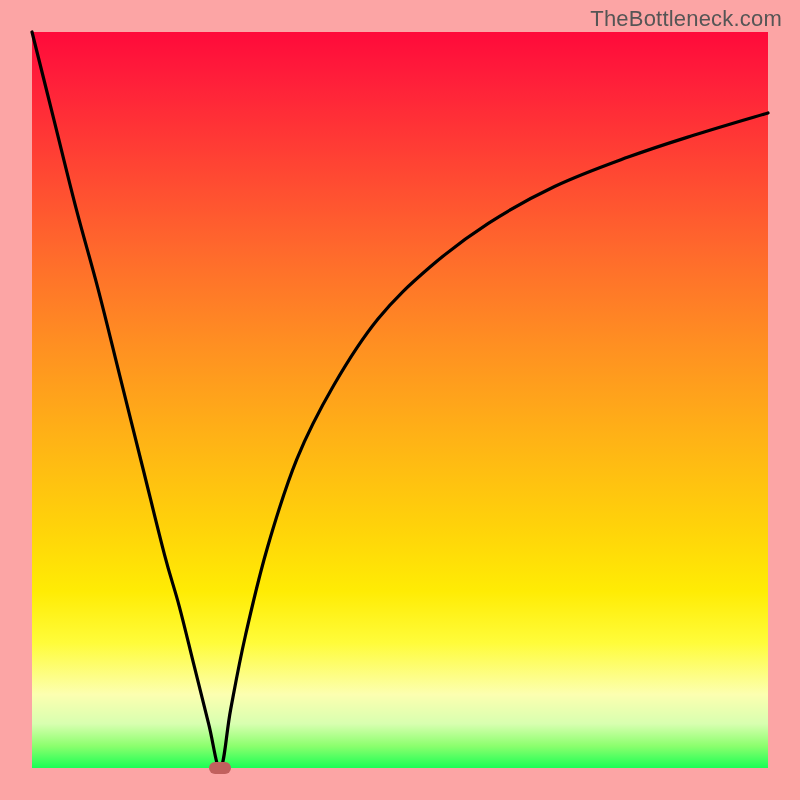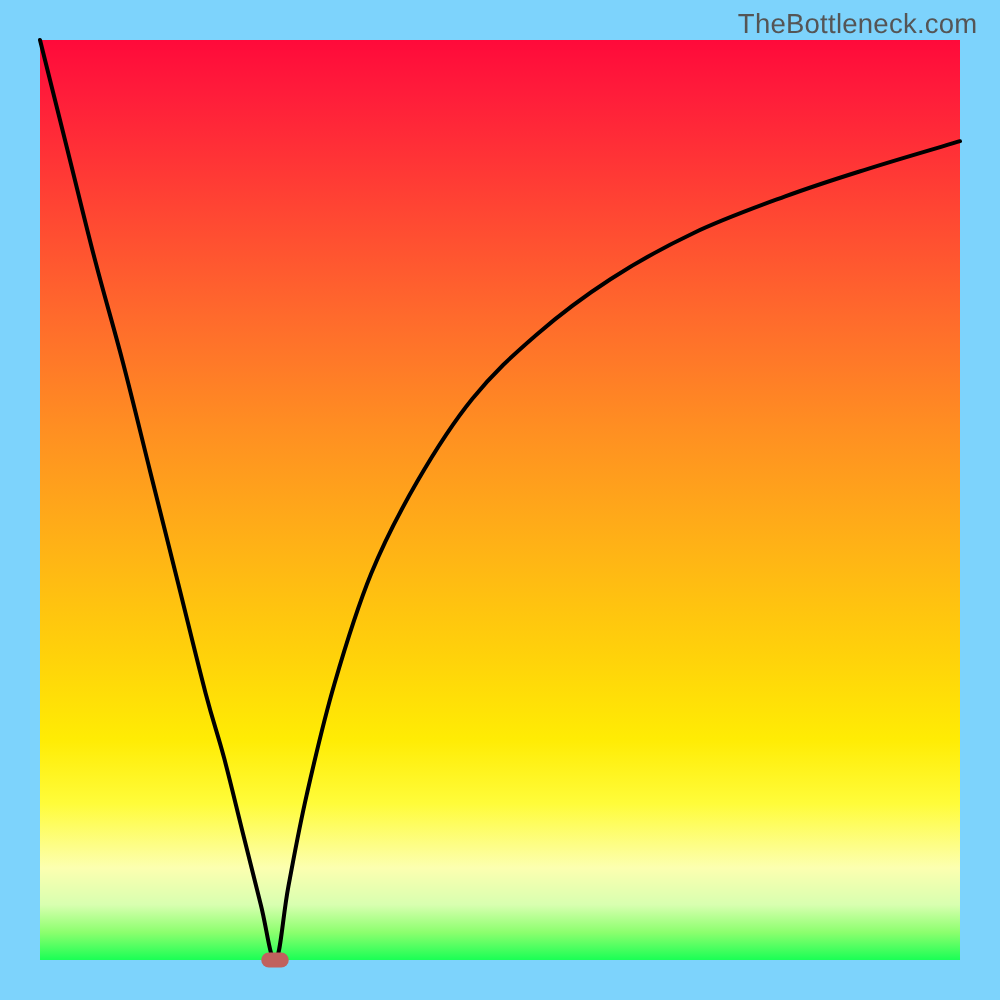--- a/index.html
+++ b/index.html
@@ -8,21 +8,21 @@
     width: 800px;
     height: 800px;
     overflow: hidden;
     background: #000;
     font-family: Arial, Helvetica, sans-serif;
   }
   .frame {
     position: relative;
     width: 800px;
     height: 800px;
-    background: #7dd3fc;
+    background: #fca5a5;
   }
   .plot {
     position: absolute;
     left: 32px;
     top: 32px;
     width: 736px;
     height: 736px;
     
     background: linear-gradient(to bottom,
       #ff0a3a 0%,

